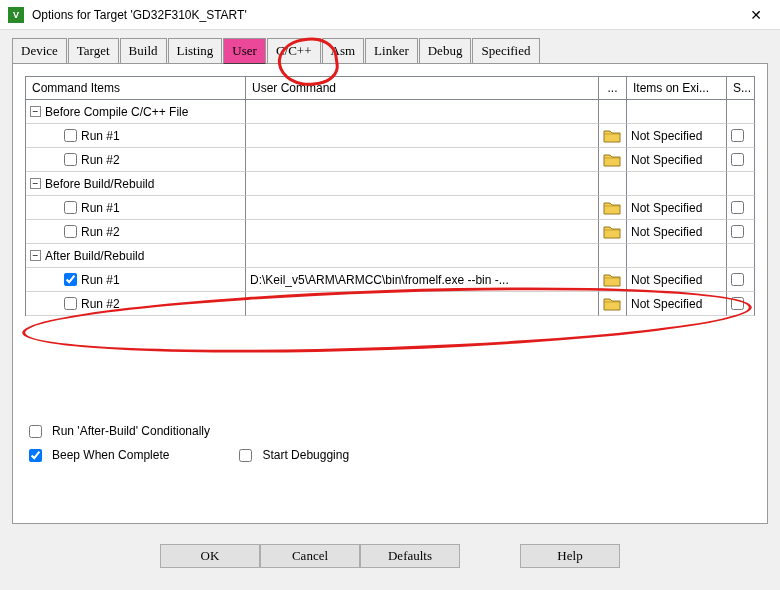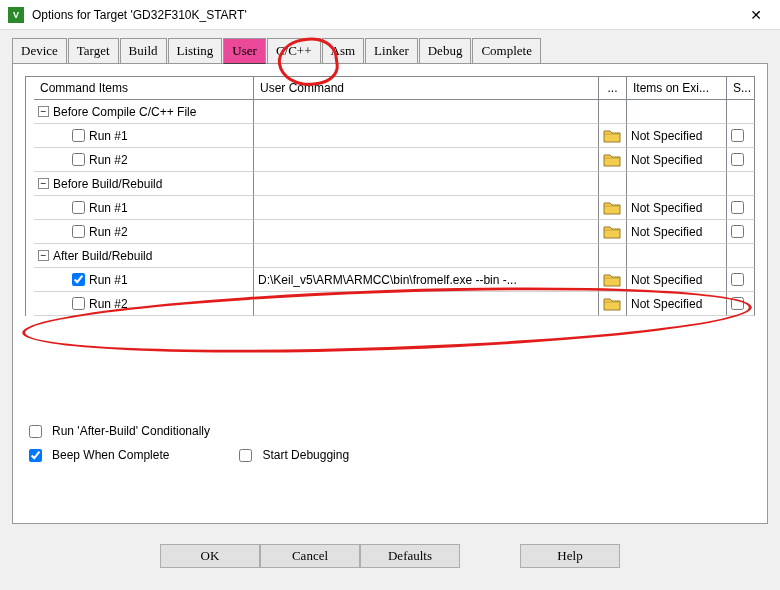--- a/index.html
+++ b/index.html
@@ -6,21 +6,21 @@
 body { font-family: "Segoe UI", Tahoma, sans-serif; font-size: 12px; background: #f0f0f0; width: 780px; height: 590px; overflow: hidden; }
 .titlebar { height: 30px; background: #fff; display: flex; align-items: center; padding: 0 8px; border-bottom: 1px solid #ddd; }
 .titlebar .icon { width: 16px; height: 16px; background: #2a8a2a; margin-right: 8px; display: flex; align-items: center; justify-content: center; color: #fff; font-size: 9px; font-weight: bold; }
 .titlebar .title { flex: 1; font-size: 12px; color: #000; }
 .titlebar .close { font-size: 14px; color: #000; padding: 4px 10px; cursor: pointer; }
 .dialog-body { padding: 8px 12px; background: #f0f0f0; }
 .tabs { display: flex; border-bottom: 1px solid #999; margin-bottom: 0; position: relative; text-align: center; }
 .tab { padding: 4px 8px; border: 1px solid #999; border-bottom: none; background: #f0f0f0; margin-right: 1px; font-family: "SimSun", serif; font-size: 13px; cursor: pointer; }
 .tab.active { background: #ec4899; position: relative; z-index: 2; border-bottom: 1px solid #404040; margin-bottom: -1px; }
 .tab-panel { background: #fff; border: 1px solid #999; border-top: none; padding: 12px; height: 460px; }
-.table-wrap { border: 1px solid #828790; border-right: none; border-bottom: none; padding-left: 8px; }
+.table-wrap { border: 1px solid #828790; border-right: none; border-bottom: none; }
 .thead { display: flex; background: #fff; }
 .th { border-right: 1px solid #828790; border-bottom: 1px solid #828790; padding: 4px 6px; background: #fff; font-weight: normal; }
 .col1 { width: 220px; }
 .col2 { flex: 1; }
 .col3 { width: 28px; text-align: center; }
 .col4 { width: 100px; }
 .col5 { width: 28px; text-align: center; }
 .trow { display: flex; }
 .td { border-right: 1px solid #d4d4d4; border-bottom: 1px solid #d4d4d4; padding: 3px 4px; background: #fff; display: flex; align-items: center; min-height: 24px; }
 .td.col1 { border-right: 1px solid #828790; }
@@ -53,21 +53,21 @@
   <div class="tabs">
     <div class="tab">Device</div>
     <div class="tab">Target</div>
     <div class="tab">Build</div>
     <div class="tab">Listing</div>
     <div class="tab active">User</div>
     <div class="tab">C/C++</div>
     <div class="tab">Asm</div>
     <div class="tab">Linker</div>
     <div class="tab">Debug</div>
-    <div class="tab">Complete</div>
+    <div class="tab">Specified</div>
   </div>
 
   <div class="tab-panel">
     <div class="table-wrap">
       <div class="thead">
         <div class="th col1">Command Items</div>
         <div class="th col2">User Command</div>
         <div class="th col3">...</div>
         <div class="th col4">Items on Exi...</div>
         <div class="th col5">S...</div>

